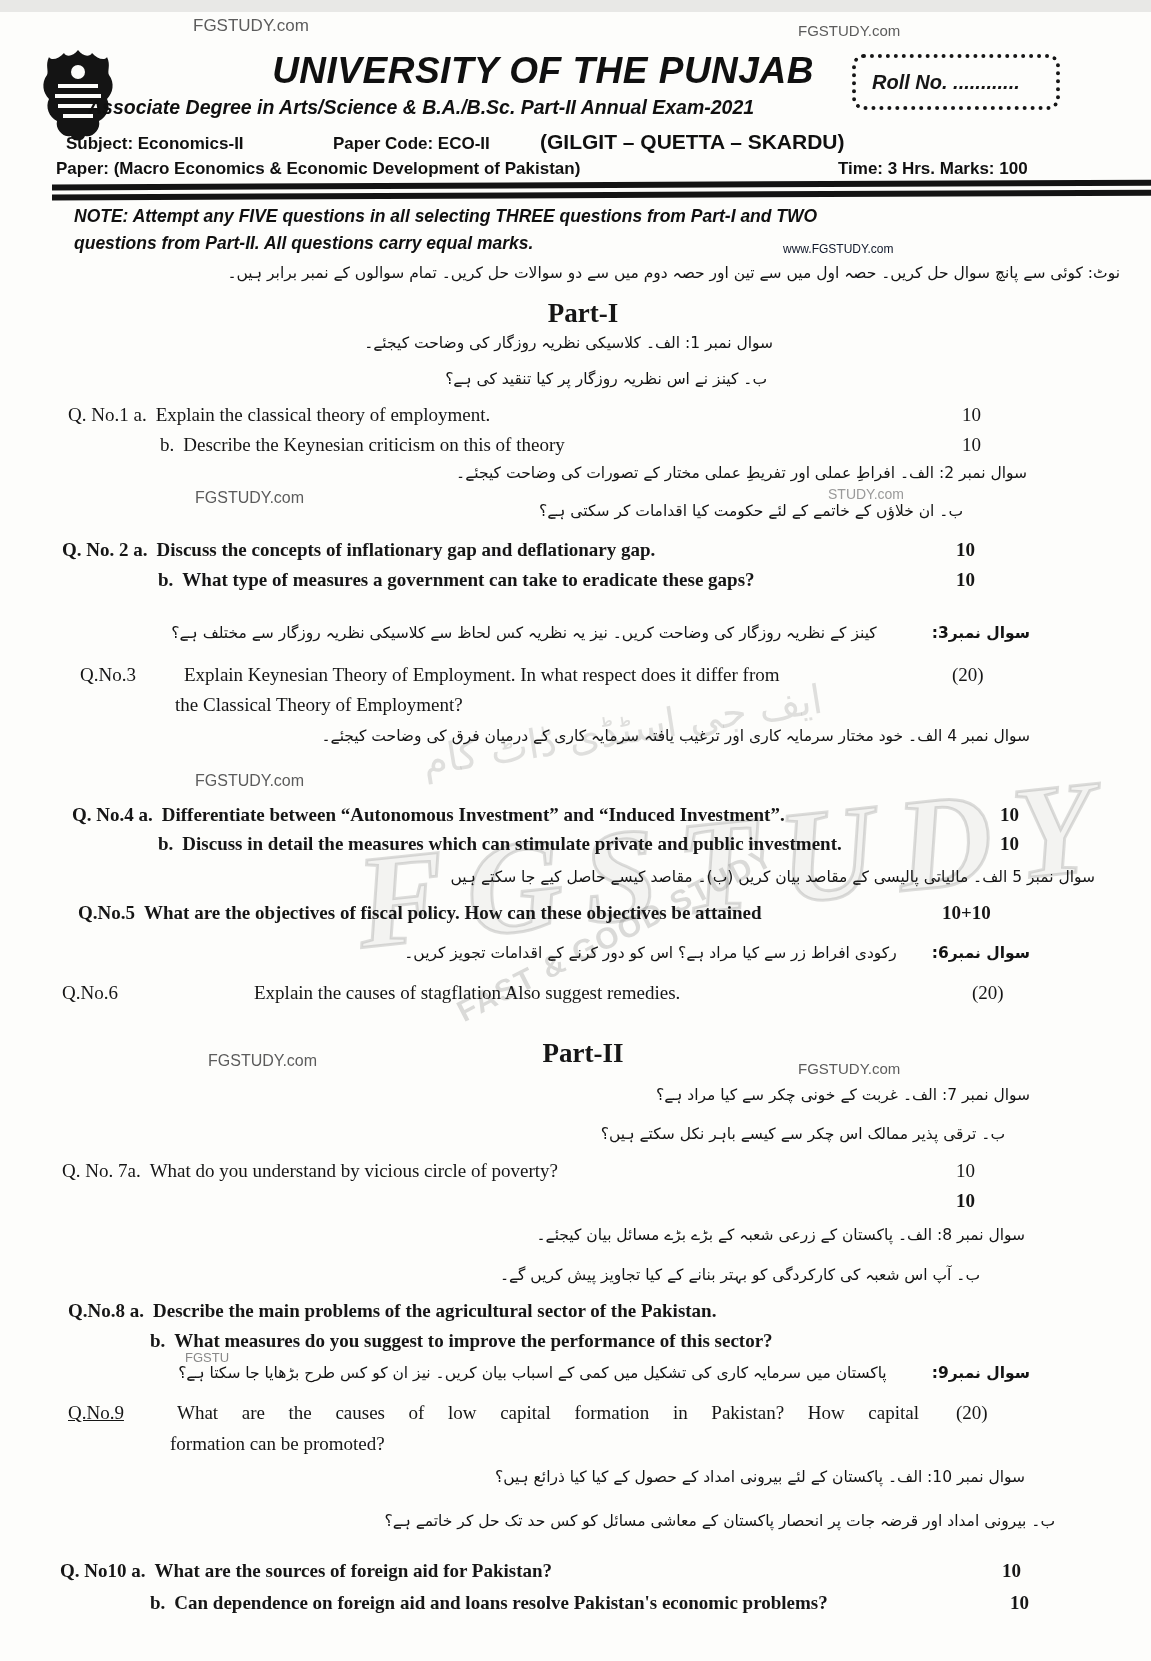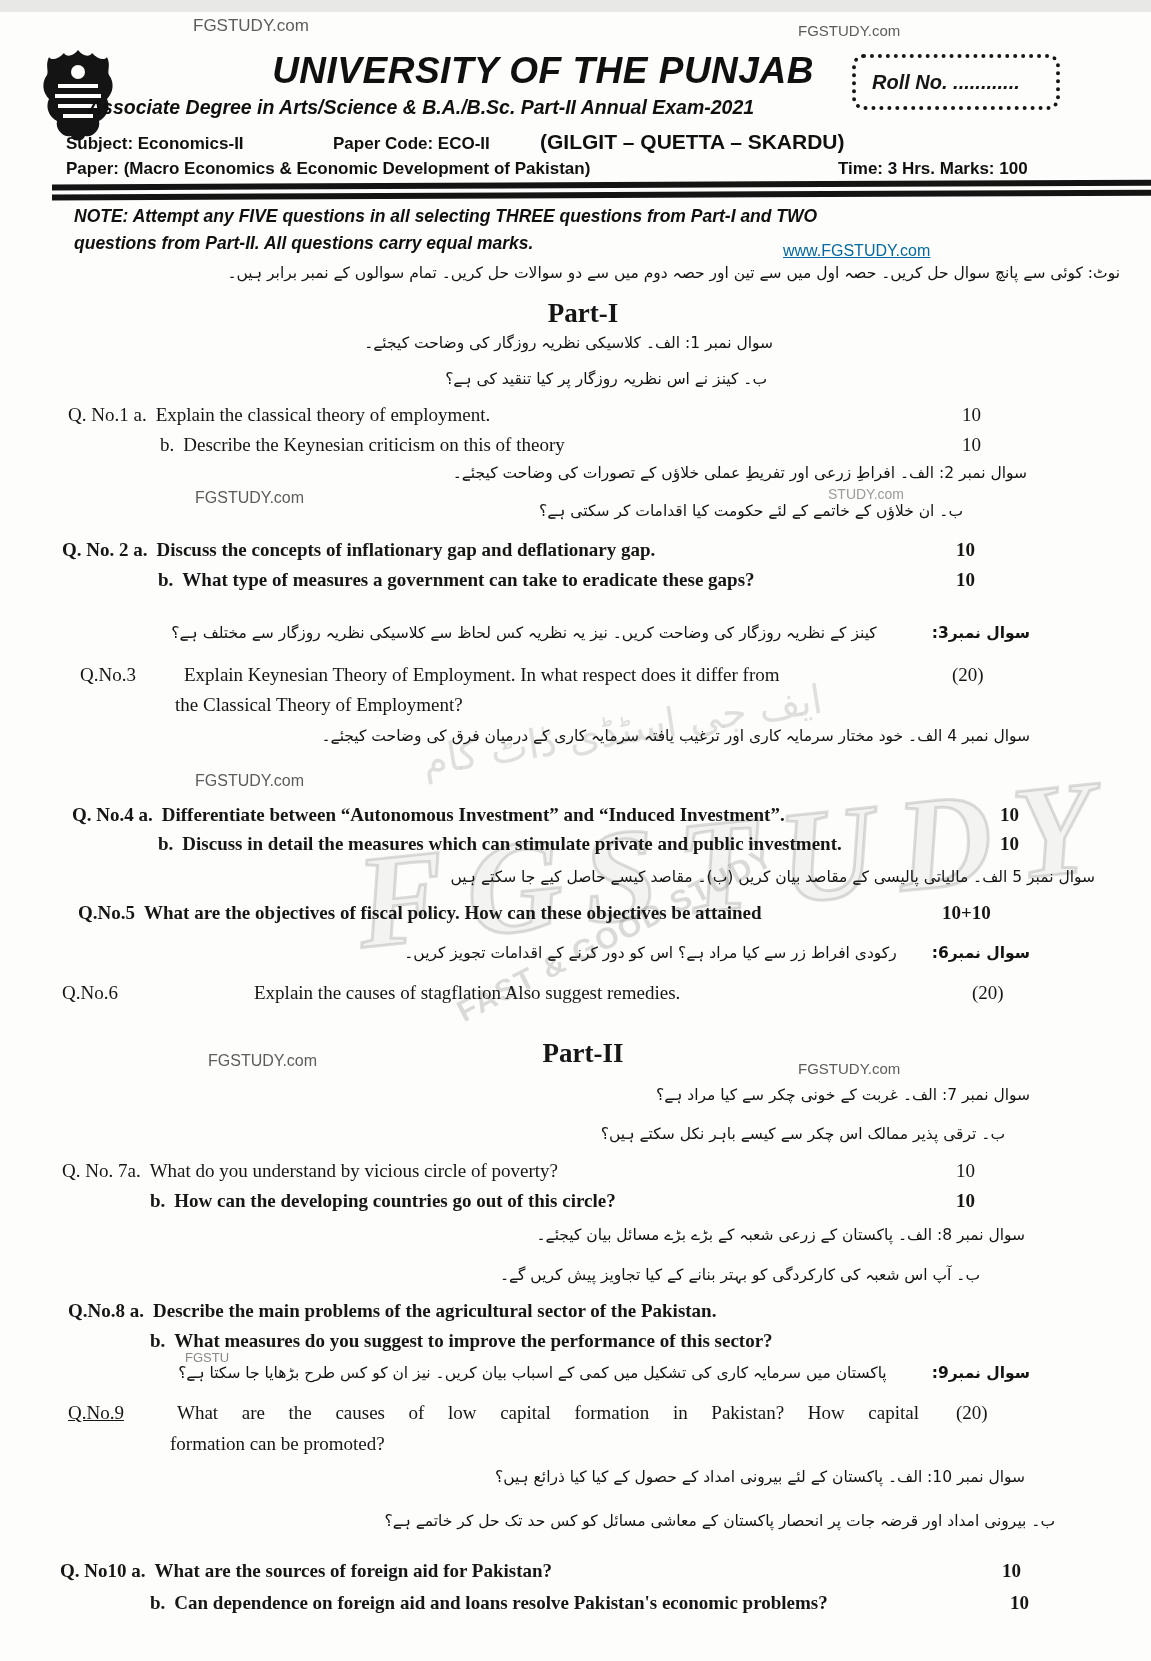--- a/index.html
+++ b/index.html
@@ -91,49 +91,49 @@
 
   <div class="title">UNIVERSITY OF THE PUNJAB</div>
   <div class="subtitle">Associate Degree in Arts/Science &amp; B.A./B.Sc. Part-II Annual Exam-2021</div>
   <div class="rollbox">
     <span>Roll No. ............</span>
   </div>
 
   <div class="meta" style="left:66px;top:122px;">Subject: Economics-II</div>
   <div class="meta" style="left:333px;top:122px;">Paper Code: ECO-II</div>
   <div class="meta big" style="left:540px;top:118px;">(GILGIT – QUETTA – SKARDU)</div>
-  <div class="meta" style="left:66px;top:147px;">Paper: (Macro Economics &amp; Economic Development of Pakistan)</div>
+  <div class="meta" style="left:56px;top:147px;">Paper: (Macro Economics &amp; Economic Development of Pakistan)</div>
   <div class="meta" style="left:838px;top:147px;">Time: 3 Hrs.   Marks: 100</div>
 
   <div class="rule"></div>
 
   <div class="note" style="top:194px;">NOTE: Attempt any FIVE questions in all selecting THREE questions from Part-I and TWO</div>
   <div class="note" style="top:221px;">questions from Part-II. All questions carry equal marks.</div>
-  <div class="wm" style="left:783px;top:230px;font-size:16px;color:#0369a1;text-decoration:underline;">www.FGSTUDY.com</div>
+  <div class="wm" style="left:783px;top:230px;font-size:12px;color:#0f172a;">www.FGSTUDY.com</div>
   <div class="ur" dir="rtl" style="right:46px;top:252px;">نوٹ: کوئی سے پانچ سوال حل کریں۔ حصہ اول میں سے تین اور حصہ دوم میں سے دو سوالات حل کریں۔ تمام سوالوں کے نمبر برابر ہیں۔</div>
 
   <div class="wm-ur" dir="rtl" style="left:420px;top:695px;">ایف جی اسٹڈی ڈاٹ کام</div>
   <div class="wm-big" style="left:355px;top:775px;">FGSTUDY</div>
   <div class="wm-tag" style="left:440px;top:905px;">FAST &amp; GOOD STUDY</div>
 
   <div class="part" style="top:286px;">Part-I</div>
 
   <div class="ur" dir="rtl" style="right:393px;top:322px;">سوال نمبر 1: الف۔ کلاسیکی نظریہ روزگار کی وضاحت کیجئے۔</div>
   <div class="ur" dir="rtl" style="right:399px;top:358px;">ب۔ کینز نے اس نظریہ روزگار پر کیا تنقید کی ہے؟</div>
 
   <div class="en" style="left:68px;top:392px;">
     <span class="qno">Q. No.1 a.</span><span>Explain the classical theory of employment.</span>
   </div>
   <div class="en marks" style="left:962px;top:392px;">10</div>
   <div class="en" style="left:160px;top:422px;">
     <span class="qno">b.</span><span>Describe the Keynesian criticism on this of theory</span>
   </div>
   <div class="en marks" style="left:962px;top:422px;">10</div>
 
-  <div class="ur" dir="rtl" style="right:139px;top:452px;">سوال نمبر 2: الف۔ افراطِ زرعی اور تفریطِ عملی خلاؤں کے تصورات کی وضاحت کیجئے۔</div>
+  <div class="ur" dir="rtl" style="right:139px;top:452px;">سوال نمبر 2: الف۔ افراطِ عملی اور تفریطِ عملی مختار کے تصورات کی وضاحت کیجئے۔</div>
   <div class="wm" style="left:195px;top:477px;font-size:16px;">FGSTUDY.com</div>
   <div class="wm" style="left:828px;top:474px;font-size:14px;color:#999;">STUDY.com</div>
   <div class="ur" dir="rtl" style="right:203px;top:490px;">ب۔ ان خلاؤں کے خاتمے کے لئے حکومت کیا اقدامات کر سکتی ہے؟</div>
 
   <div class="en bold" style="left:62px;top:527px;">
     <span class="qno">Q. No. 2 a.</span><span>Discuss the concepts of inflationary gap and deflationary gap.</span>
   </div>
   <div class="en marks bold" style="left:956px;top:527px;">10</div>
   <div class="en bold" style="left:158px;top:557px;">
     <span class="qno">b.</span><span>What type of measures a government can take to eradicate these gaps?</span>
@@ -180,23 +180,20 @@
   <div class="part" style="top:1026px;">Part-II</div>
   <div class="wm" style="left:208px;top:1040px;font-size:16px;">FGSTUDY.com</div>
   <div class="wm" style="left:798px;top:1048px;font-size:15px;">FGSTUDY.com</div>
 
   <div class="ur" dir="rtl" style="right:136px;top:1074px;">سوال نمبر 7: الف۔ غربت کے خونی چکر سے کیا مراد ہے؟</div>
   <div class="ur" dir="rtl" style="right:161px;top:1113px;">ب۔ ترقی پذیر ممالک اس چکر سے کیسے باہر نکل سکتے ہیں؟</div>
   <div class="en" style="left:62px;top:1148px;">
     <span class="qno">Q. No. 7a.</span><span>What do you understand by vicious circle of poverty?</span>
   </div>
   <div class="en marks" style="left:956px;top:1148px;">10</div>
-  <div class="en bold" style="left:150px;top:1178px;">
-    <span class="qno">b.</span><span>How can the developing countries go out of this circle?</span>
-  </div>
   <div class="en marks bold" style="left:956px;top:1178px;">10</div>
 
   <div class="ur" dir="rtl" style="right:141px;top:1214px;">سوال نمبر 8: الف۔ پاکستان کے زرعی شعبہ کے بڑے بڑے مسائل بیان کیجئے۔</div>
   <div class="ur" dir="rtl" style="right:186px;top:1254px;">ب۔ آپ اس شعبہ کی کارکردگی کو بہتر بنانے کے کیا تجاویز پیش کریں گے۔</div>
   <div class="en bold" style="left:68px;top:1288px;">
     <span class="qno">Q.No.8 a.</span><span>Describe the main problems of the agricultural sector of the Pakistan.</span>
   </div>
   <div class="en bold" style="left:150px;top:1318px;">
     <span class="qno">b.</span><span>What measures do you suggest to improve the performance of this sector?</span>
   </div>

